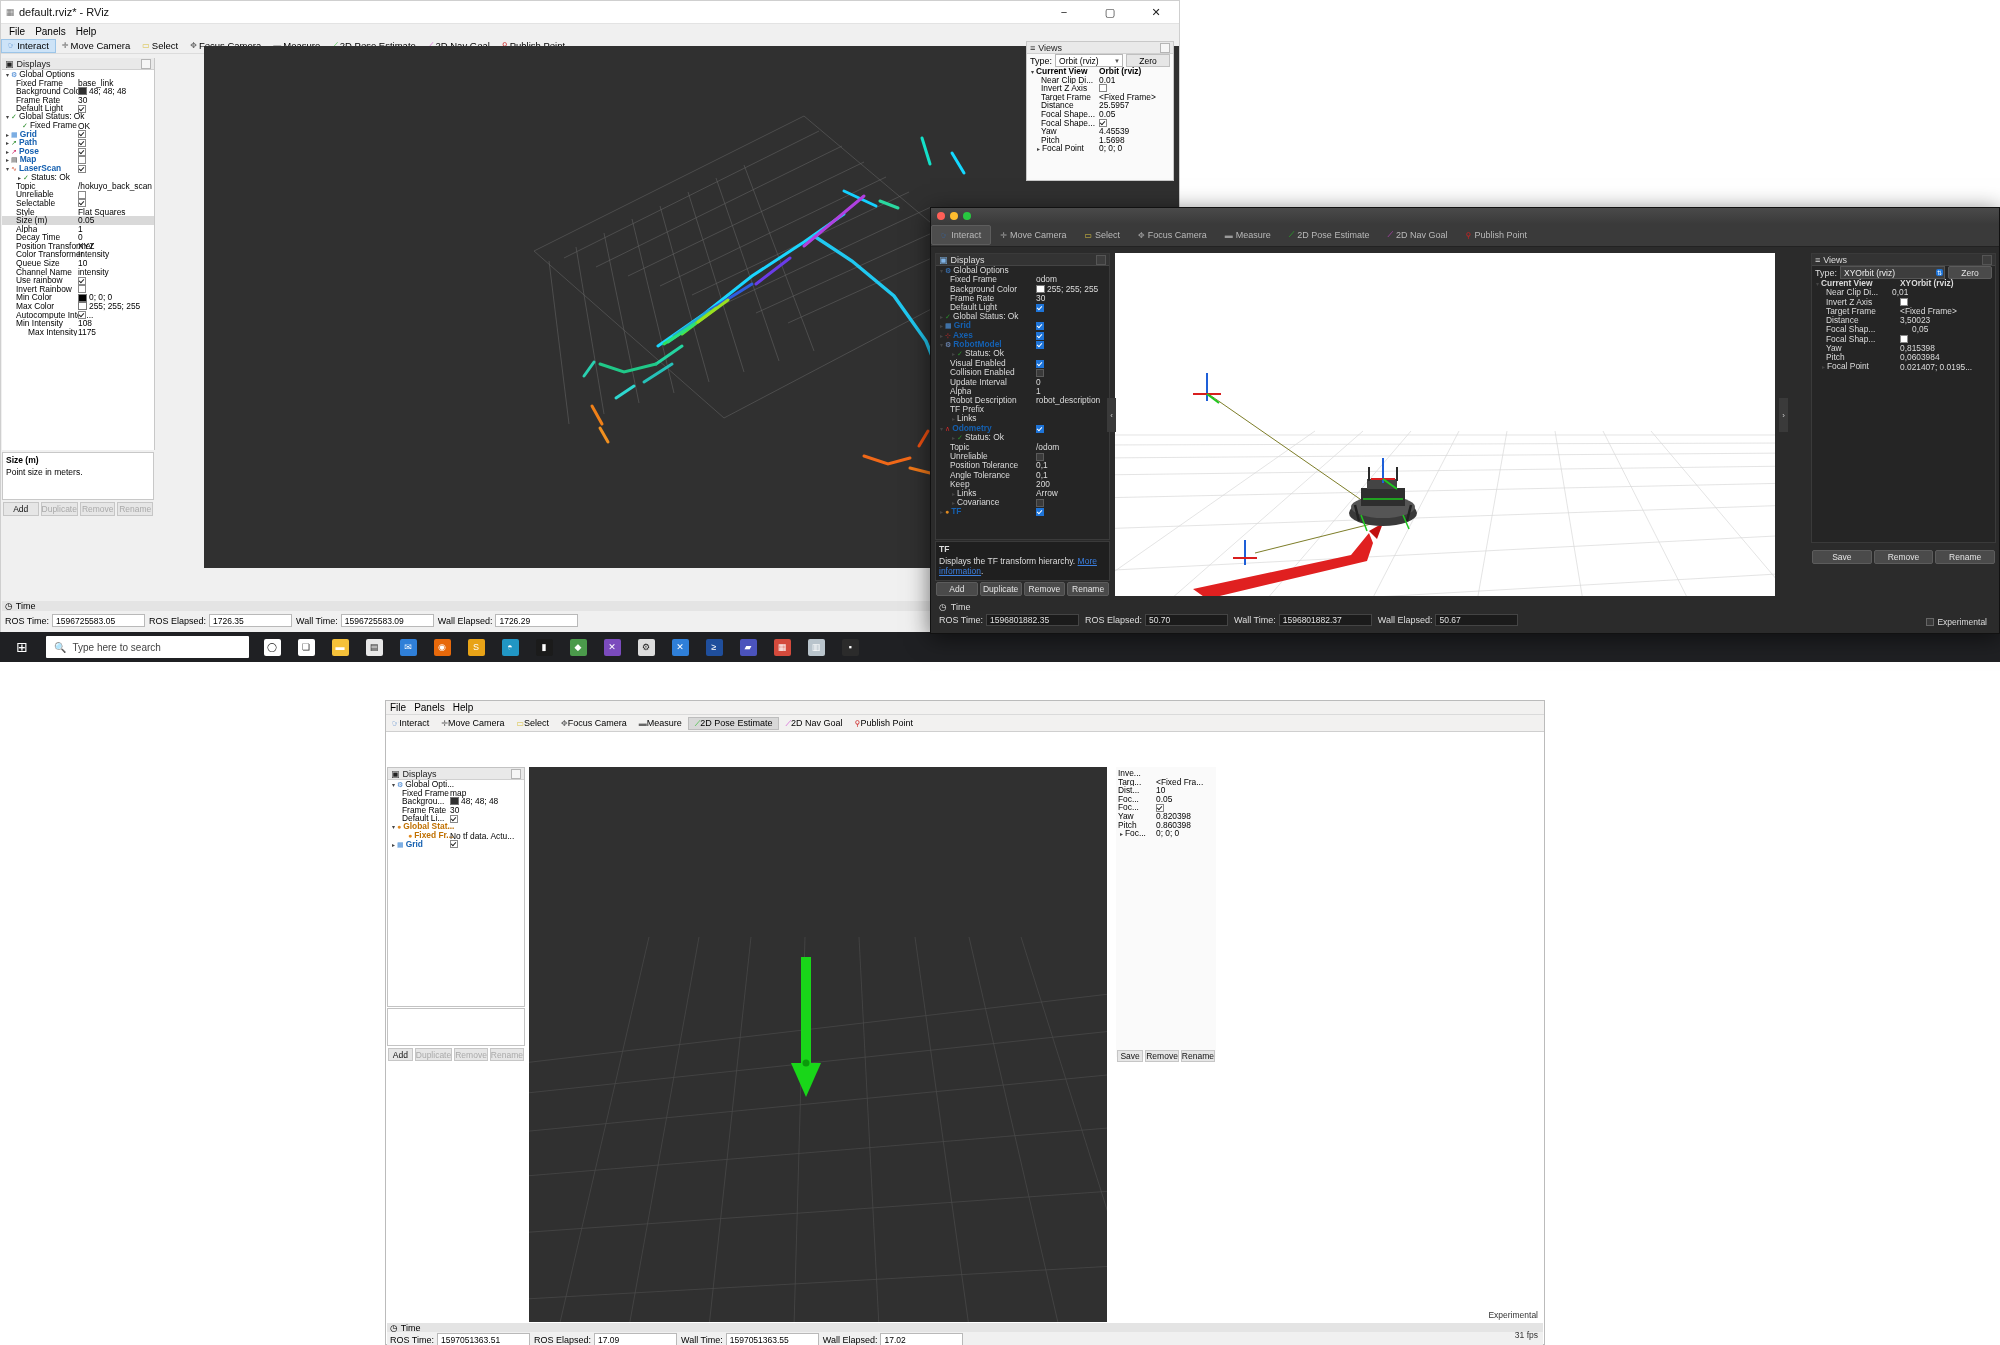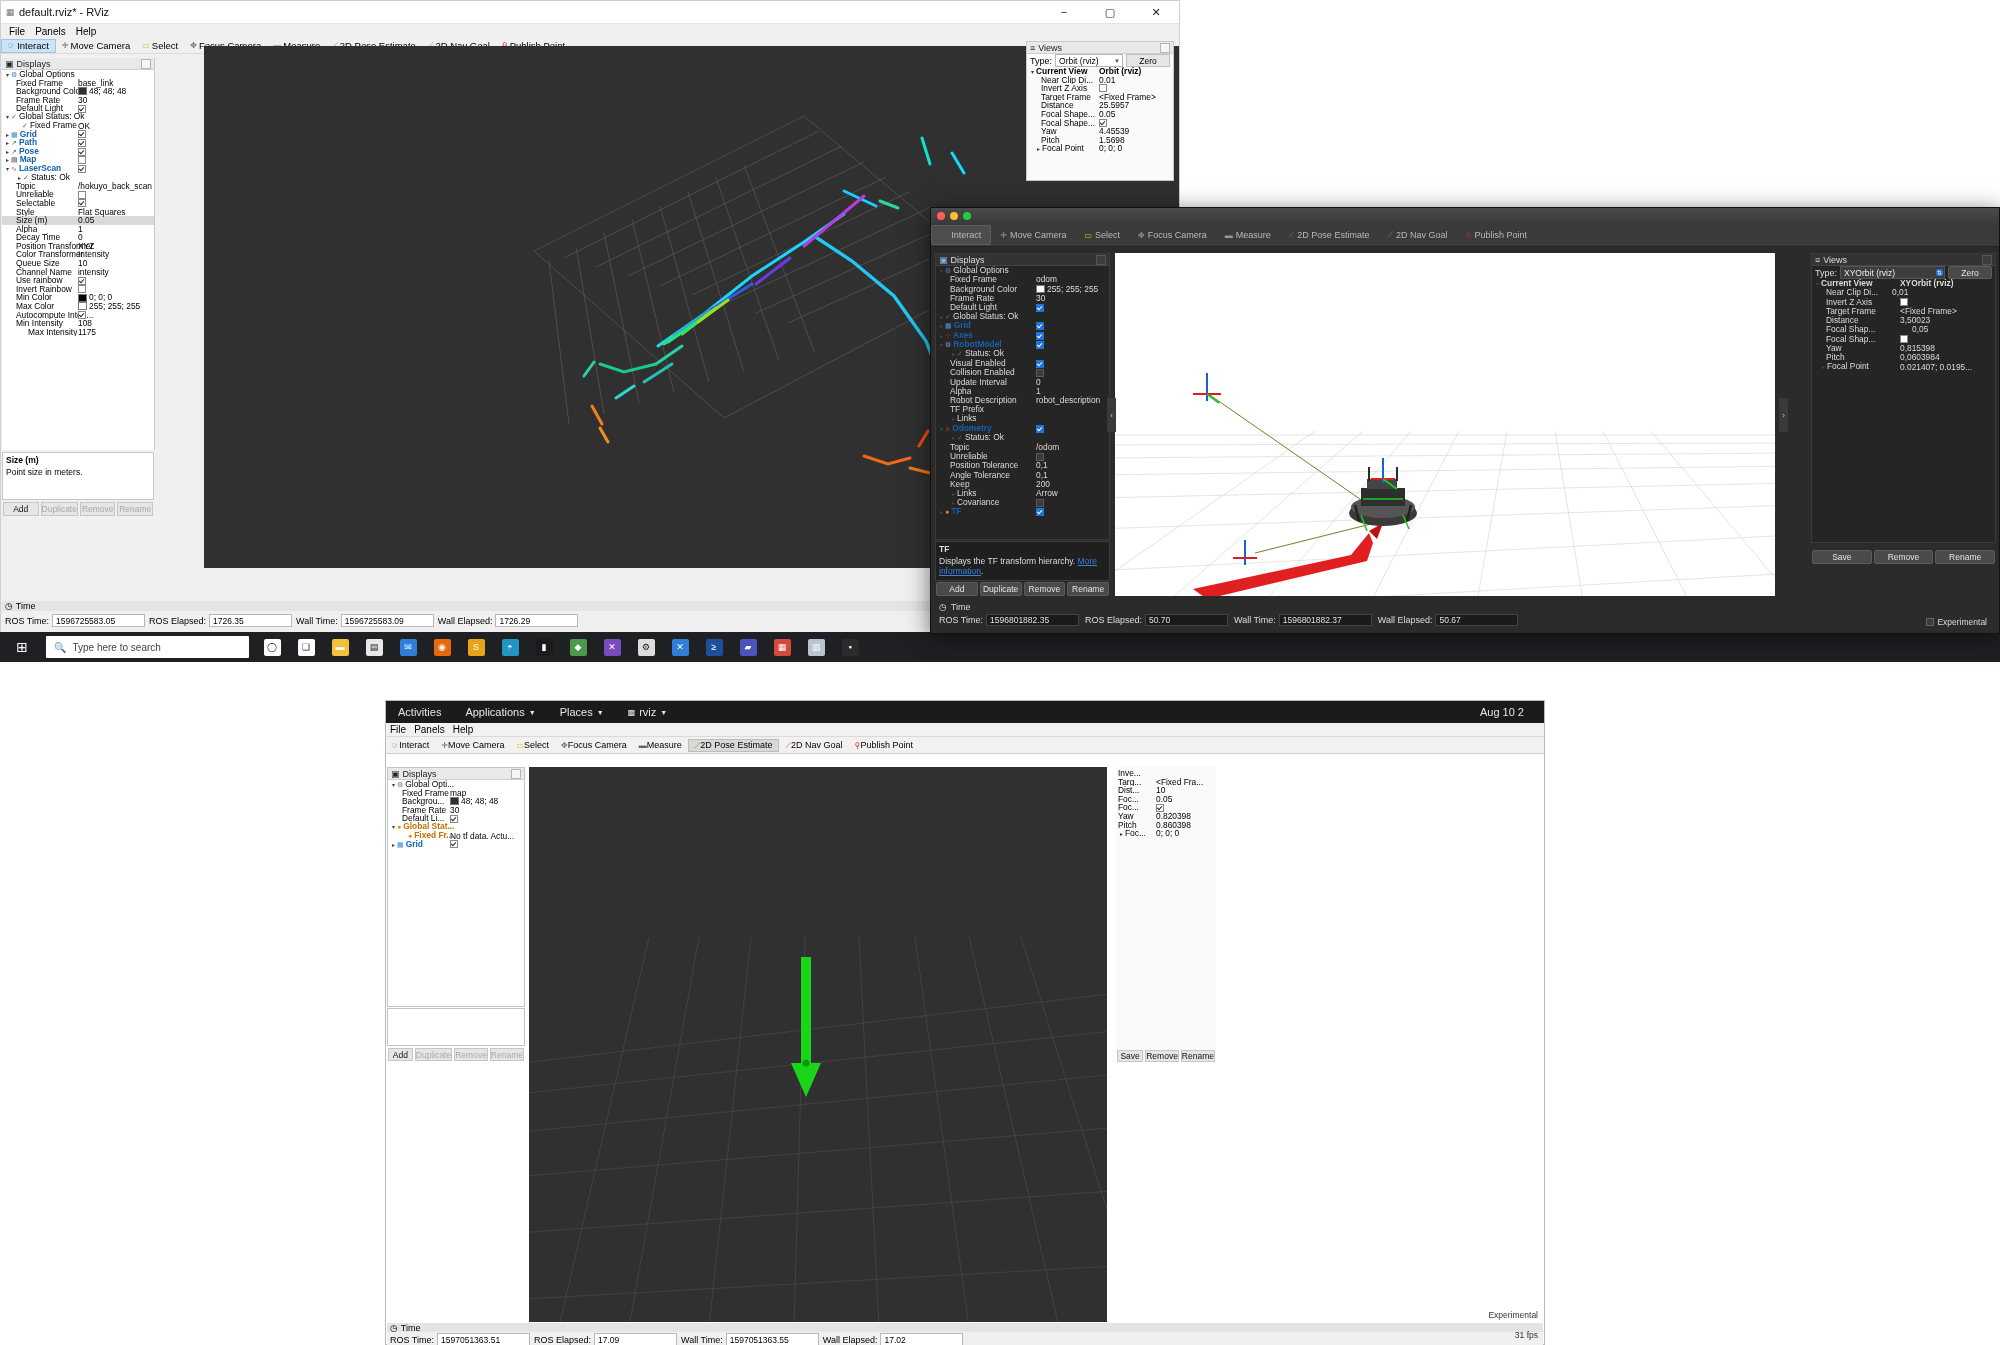--- a/index.html
+++ b/index.html
@@ -575,37 +575,20 @@
       <div class="tbicon">
         <div class="sq" style="background: rgb(185, 196, 204); display: flex; align-items: center; justify-content: center; color: rgb(255, 255, 255); font-size: 9px;">▥</div>
       </div>
       <div class="tbicon">
         <div class="sq" style="background: rgb(43, 43, 43); display: flex; align-items: center; justify-content: center; color: rgb(255, 255, 255); font-size: 9px;">▪</div>
       </div>
     </div>
 </div>
 
 <div id="win3" class="abs">
-  <div id="w3-gnome">
-    <span class="gi">Activities</span>
-    <span class="gi">
-        <span>Applications</span>
-        <span style="font-size:7px">▼</span>
-      </span>
-    <span class="gi">
-        <span>Places</span>
-        <span style="font-size:7px">▼</span>
-      </span>
-    <span class="gi">
-        <span style="font-size:8px">▩</span>
-        <span>rviz</span>
-        <span style="font-size:7px">▼</span>
-      </span>
-    <span class="clock">Aug 10 2</span>
-  </div>
   <div id="w3-menubar">
     <span>File</span>
     <span>Panels</span>
     <span>Help</span>
   </div>
   <div id="w3-toolbar">
       <div class="tbitem"><span class="tbglyph" style="color: rgb(42, 111, 196);">☞</span><span>Interact</span></div>
       <div class="tbitem"><span class="tbglyph" style="color: rgb(102, 102, 102);">✛</span><span>Move Camera</span></div>
       <div class="tbitem"><span class="tbglyph" style="color: rgb(216, 192, 64);">▭</span><span>Select</span></div>
       <div class="tbitem"><span class="tbglyph" style="color: rgb(102, 102, 102);">✥</span><span>Focus Camera</span></div>

